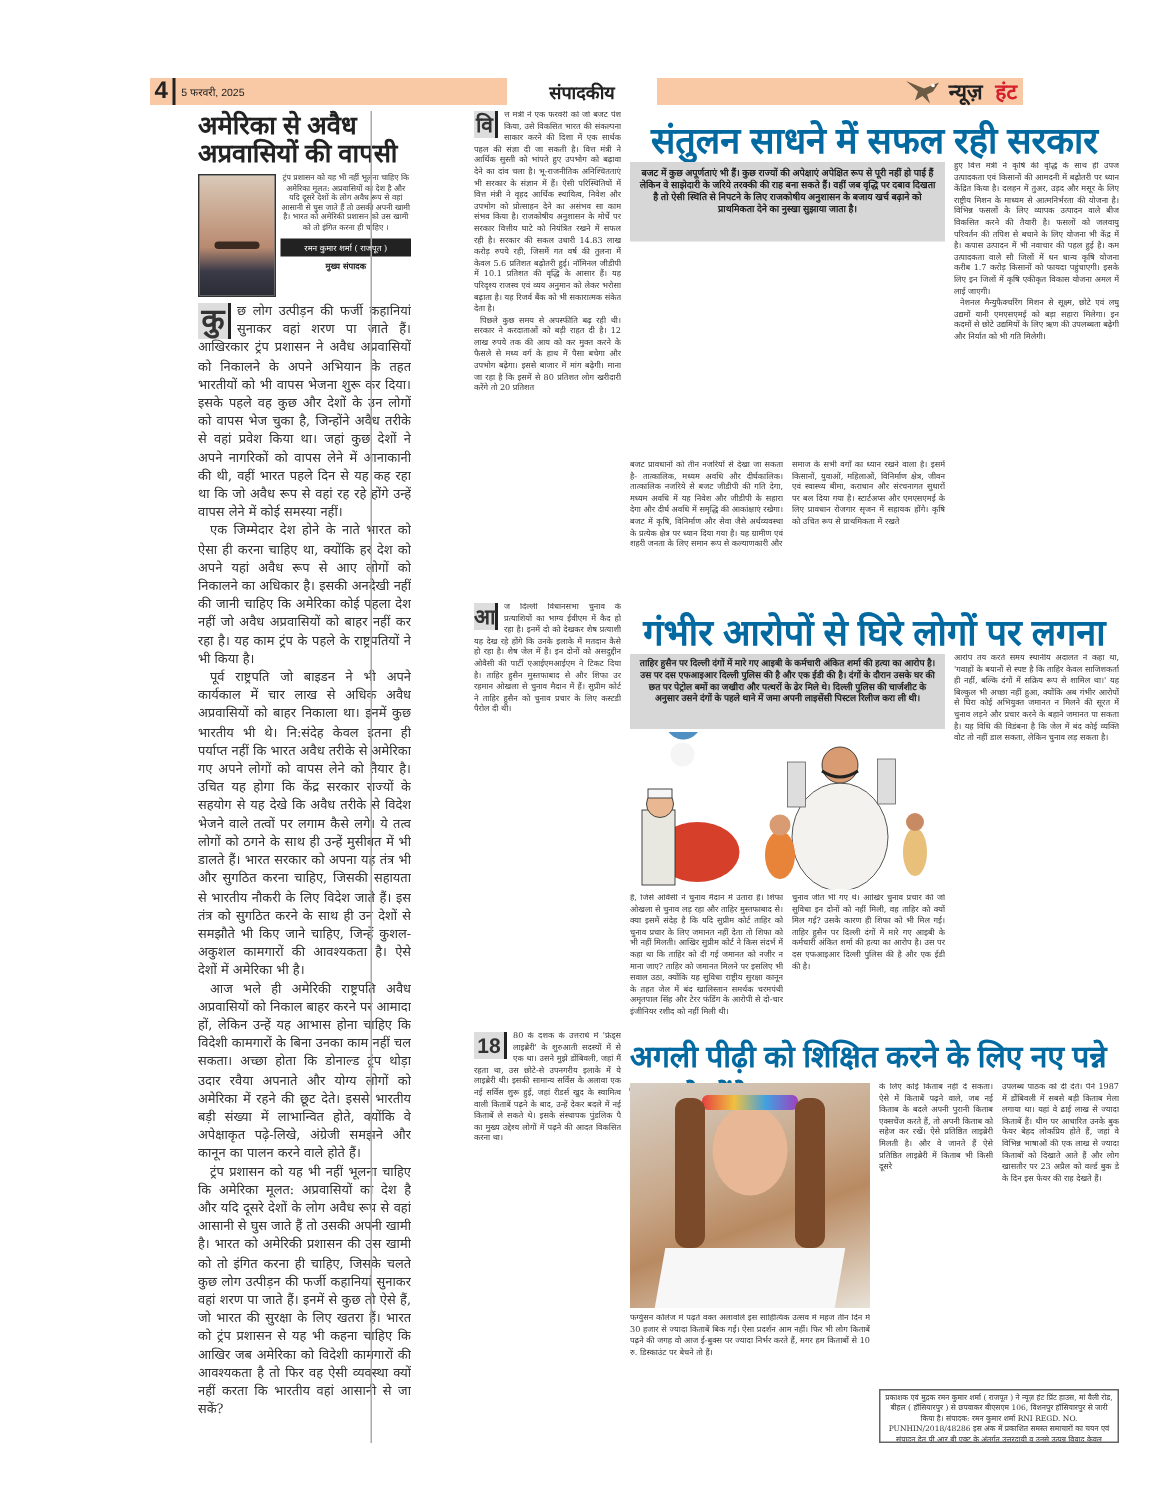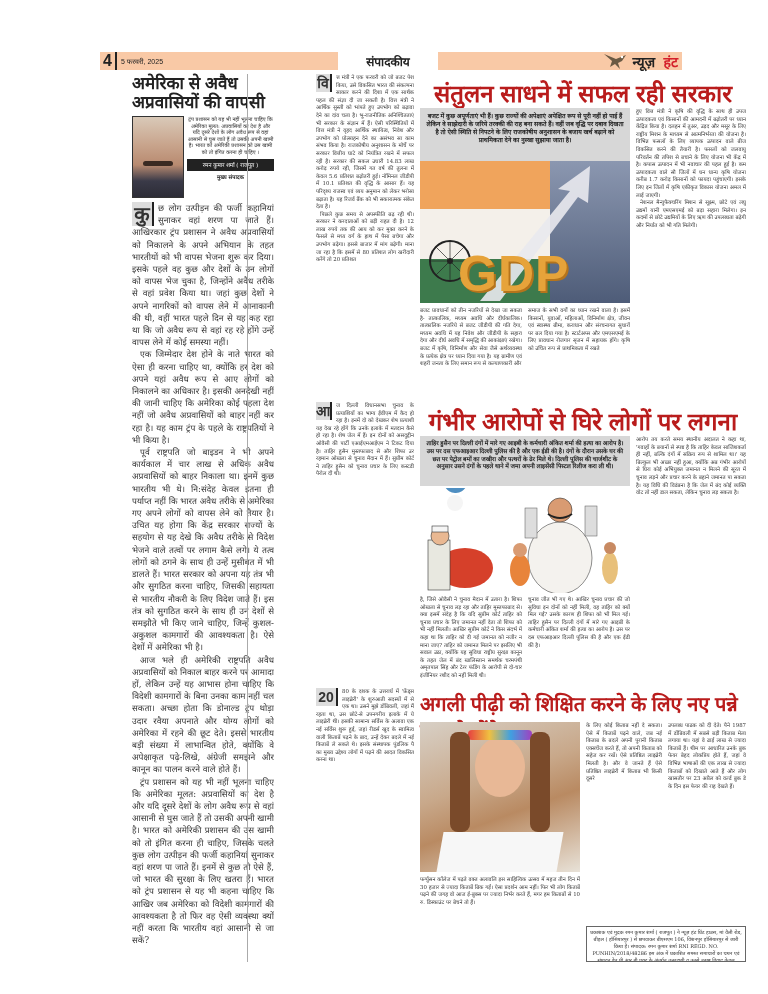--- a/index.html
+++ b/index.html
@@ -11,21 +11,21 @@
   .pg-date { font-family: "Liberation Sans", sans-serif; font-size: 7px; padding-left: 4px; }
   .hdr-mid { width: 100px; text-align: center; font-family: "Liberation Sans", sans-serif; font-weight: bold; font-size: 12px; }
   .hdr-right { background: #f9c9a6; height: 18px; flex: 1; display: flex; justify-content: flex-end; align-items: center; padding-right: 4px; }
   .brand { font-family: Liberation Mono, monospace; font-weight: bold; font-size: 14px; color: #222; }
   .brand .red { color: #d4202a; }
   .eagle { width: 26px; height: 20px; margin-right: 4px; }
   .col-text { font-size: 5.4px; line-height: 7.6px; text-align: justify; color: #333; }
   .col-text p { margin-bottom: 2px; text-indent: 4px; }
   .bigtext { font-size: 8.6px; line-height: 12.2px; text-align: justify; color: #333; }
   .h1 { font-family: "Liberation Sans", sans-serif; font-weight: bold; font-size: 17px; line-height: 19px; color: #222; }
-  .h-big { font-family: "Liberation Sans", sans-serif; font-weight: bold; font-size: 24px; text-align: center; color: #b91c1c; }
+  .h-big { font-family: "Liberation Sans", sans-serif; font-weight: bold; font-size: 24px; text-align: center; color: #0369a1; }
   .drop { float: left; background: #ddd; border-right: 2px solid #222; font-family: "Liberation Sans", sans-serif; font-weight: bold; margin: 0 4px 0 0; text-align: center; }
   .grey-box { background: #d7d7d7; font-family: "Liberation Sans", sans-serif; font-weight: bold; text-align: center; color: #222; }
   .abs { position: absolute; margin-left: 32px; }
   .vline { position: absolute; width: 0; border-left: 1px solid #aaa; }
   .imprint { border: 1.5px solid #666; font-size: 5px; line-height: 7px; text-align: center; padding: 2px 3px; color: #333; }
 </style>
 </head>
 <body>
 
 <div class="page">
@@ -70,38 +70,20 @@
   <div class="vline" style="left:147px; top:22px; height:888px;"></div>
 
   <div class="abs" style="left:152px; top:22px; width:430px; height:325px;">
     <div class="abs col-text" style="left:0; top:0; width:98px; height:322px; overflow:hidden;">
       <span class="drop" style="font-size:14px; width:16px; height:18px; line-height:18px;">वि</span>
       <span>त्त मंत्री ने एक फरवरी को जो बजट पेश किया, उसे विकसित भारत की संकल्पना साकार करने की दिशा में एक सार्थक पहल की संज्ञा दी जा सकती है। वित्त मंत्री ने आर्थिक सुस्ती को भांपते हुए उपभोग को बढ़ावा देने का दांव चला है। भू-राजनीतिक अनिश्चितताएं भी सरकार के संज्ञान में हैं। ऐसी परिस्थितियों में वित्त मंत्री ने वृहद आर्थिक स्थायित्व, निवेश और उपभोग को प्रोत्साहन देने का असंभव सा काम संभव किया है। राजकोषीय अनुशासन के मोर्चे पर सरकार वित्तीय घाटे को नियंत्रित रखने में सफल रही है। सरकार की सकल उधारी 14.83 लाख करोड़ रुपये रही, जिसमें गत वर्ष की तुलना में केवल 5.6 प्रतिशत बढ़ोतरी हुई। नॉमिनल जीडीपी में 10.1 प्रतिशत की वृद्धि के आसार हैं। यह परिदृश्य राजस्व एवं व्यय अनुमान को लेकर भरोसा बढ़ाता है। यह रिजर्व बैंक को भी सकारात्मक संकेत देता है।</span>
       <p>पिछले कुछ समय से अपस्फीति बढ़ रही थी। सरकार ने करदाताओं को बड़ी राहत दी है। 12 लाख रुपये तक की आय को कर मुक्त करने के फैसले से मध्य वर्ग के हाथ में पैसा बचेगा और उपभोग बढ़ेगा। इससे बाजार में मांग बढ़ेगी। माना जा रहा है कि इसमें से 80 प्रतिशत लोग खरीदारी करेंगे तो 20 प्रतिशत</p>
     </div>
     <div class="abs h-big" style="left:104px; top:2px; width:326px;">संतुलन साधने में सफल रही सरकार</div>
     <div class="abs grey-box" style="left:104px; top:34px; width:210px; font-size:6.2px; line-height:8px; padding:4px 6px; height:53px;">बजट में कुछ अपूर्णताएं भी हैं। कुछ राज्यों की अपेक्षाएं अपेक्षित रूप से पूरी नहीं हो पाई हैं लेकिन वे साझेदारी के जरिये तरक्की की राह बना सकते हैं। वहीं जब वृद्धि पर दबाव दिखता है तो ऐसी स्थिति से निपटने के लिए राजकोषीय अनुशासन के बजाय खर्च बढ़ाने को प्राथमिकता देने का नुस्खा सुझाया जाता है।</div>
-    <div class="abs" style="left:104px; top:87px; width:210px; height:142px; overflow:hidden; background:#5b6a86;">
-      <div style="position:absolute; left:0; top:0; width:150px; height:48px; background:#f0a45c;"></div>
-      <div style="position:absolute; left:0; top:48px; width:150px; height:50px; background:#f4f0ea;"></div>
-      <div style="position:absolute; left:0; top:98px; width:150px; height:44px; background:#3d7a4c;"></div>
-      <div style="position:absolute; left:130px; top:0; width:80px; height:142px; background:linear-gradient(180deg,#8b97b0,#4e5c78);"></div>
-      <svg style="position:absolute; left:0; top:0;" width="210" height="142">
-        <polygon points="60,140 150,30 138,28 170,5 168,42 158,36 80,140" fill="#e9e9ee" opacity="0.9"></polygon>
-        <circle cx="30" cy="100" r="20" fill="none" stroke="#222" stroke-width="2"></circle>
-        <circle cx="30" cy="100" r="3" fill="#222"></circle>
-        <g stroke="#222" stroke-width="0.7">
-          <line x1="10" y1="100" x2="50" y2="100"></line>
-            <line x1="30" y1="80" x2="30" y2="120"></line>
-          <line x1="16" y1="86" x2="44" y2="114"></line>
-            <line x1="44" y1="86" x2="16" y2="114"></line>
-        </g>
-      </svg>
-      <div style="position:absolute; left:38px; top:84px; font-family:'Liberation Sans',sans-serif; font-weight:bold; font-size:50px; color:#e6a33a; text-shadow:2px 2px 0 #b5741c; letter-spacing:1px;">GDP</div>
-    </div>
     <div class="abs col-text" style="left:104px; top:233px; width:102px; height:92px; overflow:hidden;"><span>बजट प्रावधानों को तीन नजरियों से देखा जा सकता है- तात्कालिक, मध्यम अवधि और दीर्घकालिक। तात्कालिक नजरिये से बजट जीडीपी की गति देगा, मध्यम अवधि में यह निवेश और जीडीपी के सहारा देगा और दीर्घ अवधि में समृद्धि की आकांक्षाएं रखेगा। बजट में कृषि, विनिर्माण और सेवा जैसे अर्थव्यवस्था के प्रत्येक क्षेत्र पर ध्यान दिया गया है। यह ग्रामीण एवं शहरी जनता के लिए समान रूप से कल्याणकारी और</span></div>
     <div class="abs col-text" style="left:212px; top:233px; width:102px; height:92px; overflow:hidden;"><span>समाज के सभी वर्गों का ध्यान रखने वाला है। इसमें किसानों, युवाओं, महिलाओं, विनिर्माण क्षेत्र, जीवन एवं स्वास्थ्य बीमा, कराधान और संरचनागत सुधारों पर बल दिया गया है। स्टार्टअप्स और एमएसएमई के लिए प्रावधान रोजगार सृजन में सहायक होंगे। कृषि को उचित रूप से प्राथमिकता में रखते</span></div>
     <div class="abs col-text" style="left:320px; top:34px; width:110px; height:291px; overflow:hidden;">
       <span>हुए वित्त मंत्री ने कृषि की वृद्धि के साथ ही उपज उत्पादकता एवं किसानों की आमदनी में बढ़ोतरी पर ध्यान केंद्रित किया है। दलहन में तुअर, उड़द और मसूर के लिए राष्ट्रीय मिशन के माध्यम से आत्मनिर्भरता की योजना है। विभिन्न फसलों के लिए व्यापक उत्पादन वाले बीज विकसित करने की तैयारी है। फसलों को जलवायु परिवर्तन की तपिश से बचाने के लिए योजना भी केंद्र में है। कपास उत्पादन में भी नवाचार की पहल हुई है। कम उत्पादकता वाले सौ जिलों में धन धान्य कृषि योजना करीब 1.7 करोड़ किसानों को फायदा पहुंचाएगी। इसके लिए इन जिलों में कृषि एकीकृत विकास योजना अमल में लाई जाएगी।</span>
       <p>नेशनल मैन्युफैक्चरिंग मिशन से सूक्ष्म, छोटे एवं लघु उद्यमों यानी एमएसएमई को बड़ा सहारा मिलेगा। इन कदमों से छोटे उद्यमियों के लिए ऋण की उपलब्धता बढ़ेगी और निर्यात को भी गति मिलेगी।</p>
     </div>
   </div>
 
   <div class="abs" style="left:152px; top:350px; width:430px; height:280px;">
     <div class="abs col-text" style="left:0; top:0; width:98px; height:280px; overflow:hidden;">
@@ -129,21 +111,21 @@
           <circle cx="190" cy="60" r="6" fill="#c88a62"></circle>
       </svg>
     </div>
     <div class="abs col-text" style="left:104px; top:194px; width:102px; height:86px; overflow:hidden;"><span>है, जिसे ओवैसी ने चुनाव मैदान में उतारा है। शिफा ओखला से चुनाव लड़ रहा और ताहिर मुस्तफाबाद से। क्या इसमें संदेह है कि यदि सुप्रीम कोर्ट ताहिर को चुनाव प्रचार के लिए जमानत नहीं देता तो शिफा को भी नहीं मिलती। आखिर सुप्रीम कोर्ट ने किस संदर्भ में कहा था कि ताहिर को दी गई जमानत को नजीर न माना जाए? ताहिर को जमानत मिलने पर इसलिए भी सवाल उठा, क्योंकि यह सुविधा राष्ट्रीय सुरक्षा कानून के तहत जेल में बंद खालिस्तान समर्थक चरमपंथी अमृतपाल सिंह और टेरर फंडिंग के आरोपी से दो-चार इंजीनियर रशीद को नहीं मिली थी।</span></div>
     <div class="abs col-text" style="left:212px; top:194px; width:102px; height:86px; overflow:hidden;"><span>चुनाव जीत भी गए थे। आखिर चुनाव प्रचार की जो सुविधा इन दोनों को नहीं मिली, वह ताहिर को क्यों मिल गई? उसके कारण ही शिफा को भी मिल गई। ताहिर हुसैन पर दिल्ली दंगों में मारे गए आइबी के कर्मचारी अंकित शर्मा की हत्या का आरोप है। उस पर दस एफआइआर दिल्ली पुलिस की है और एक ईडी की है।</span></div>
     <div class="abs col-text" style="left:320px; top:34px; width:110px; height:246px; overflow:hidden;"><span>आरोप तय करते समय स्थानीय अदालत ने कहा था, 'गवाहों के बयानों से स्पष्ट है कि ताहिर केवल साजिशकर्ता ही नहीं, बल्कि दंगों में सक्रिय रूप से शामिल था।' यह बिल्कुल भी अच्छा नहीं हुआ, क्योंकि अब गंभीर आरोपों से घिरा कोई अभियुक्त जमानत न मिलने की सूरत में चुनाव लड़ने और प्रचार करने के बहाने जमानत पा सकता है। यह विधि की विडंबना है कि जेल में बंद कोई व्यक्ति वोट तो नहीं डाल सकता, लेकिन चुनाव लड़ सकता है।</span></div>
   </div>
 
   <div class="abs" style="left:152px; top:636px; width:430px; height:274px;">
     <div class="abs col-text" style="left:0; top:0; width:98px; height:274px; overflow:hidden;">
-      <span class="drop" style="font-size:14px; width:22px; height:18px; line-height:18px;">20</span>
+      <span class="drop" style="font-size:14px; width:22px; height:18px; line-height:18px;">18</span>
       <span>80 के दशक के उत्तरार्ध में 'फ्रेंड्स लाइब्रेरी' के शुरुआती सदस्यों में से एक था। उसने मुझे डोंबिवली, जहां मैं रहता था, उस छोटे-से उपनगरीय इलाके में ये लाइब्रेरी थी। इसकी सामान्य सर्विस के अलावा एक नई सर्विस शुरू हुई, जहां रीडर्स खुद के स्वामित्व वाली किताबें पढ़ने के बाद, उन्हें देकर बदले में नई किताबें ले सकते थे। इसके संस्थापक पुंडलिक पै का मुख्य उद्देश्य लोगों में पढ़ने की आदत विकसित करना था।</span>
     </div>
     <div class="abs h-big" style="left:104px; top:2px; width:326px; font-size:20px; text-align:left;">अगली पीढ़ी को शिक्षित करने के लिए नए पन्ने पलटने होंगे</div>
     <div class="abs" style="left:104px; top:34px; width:160px; height:150px; background:linear-gradient(160deg,#d8d0c6 0%,#c8a88a 40%,#b98a62 60%,#e8e2d8 100%); overflow:hidden;">
       <div style="position:absolute; left:55px; top:15px; width:50px; height:60px; border-radius:50%; background:#e8b896;"></div>
       <div style="position:absolute; left:48px; top:8px; width:64px; height:10px; background:linear-gradient(90deg,#e64040,#f0c040,#40a0e0,#a040c0); border-radius:4px;"></div>
       <div style="position:absolute; left:30px; top:10px; width:20px; height:100px; background:#7a4a2a; border-radius:8px;"></div>
       <div style="position:absolute; left:110px; top:10px; width:20px; height:100px; background:#7a4a2a; border-radius:8px;"></div>
       <div style="position:absolute; left:20px; top:110px; width:120px; height:40px; background:#f7f7f7; transform:skewX(-10deg);"></div>
     </div>

